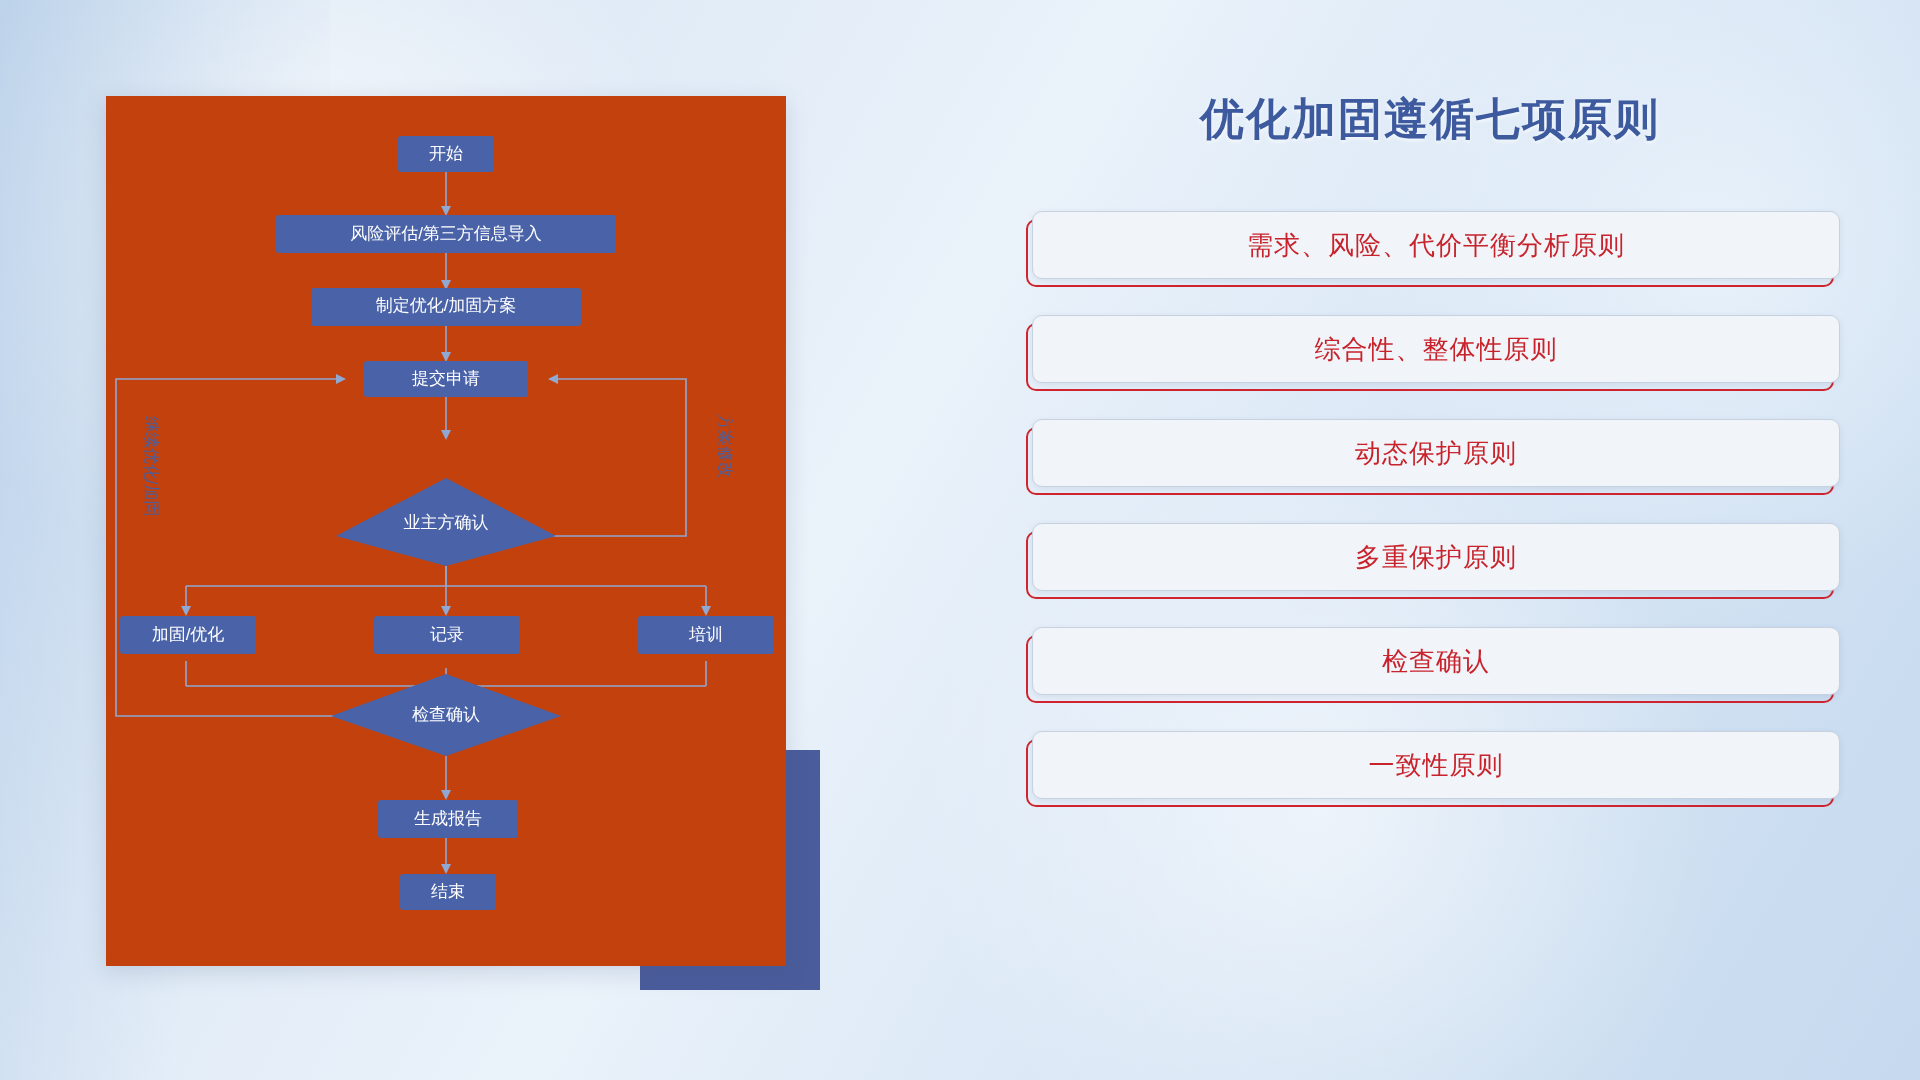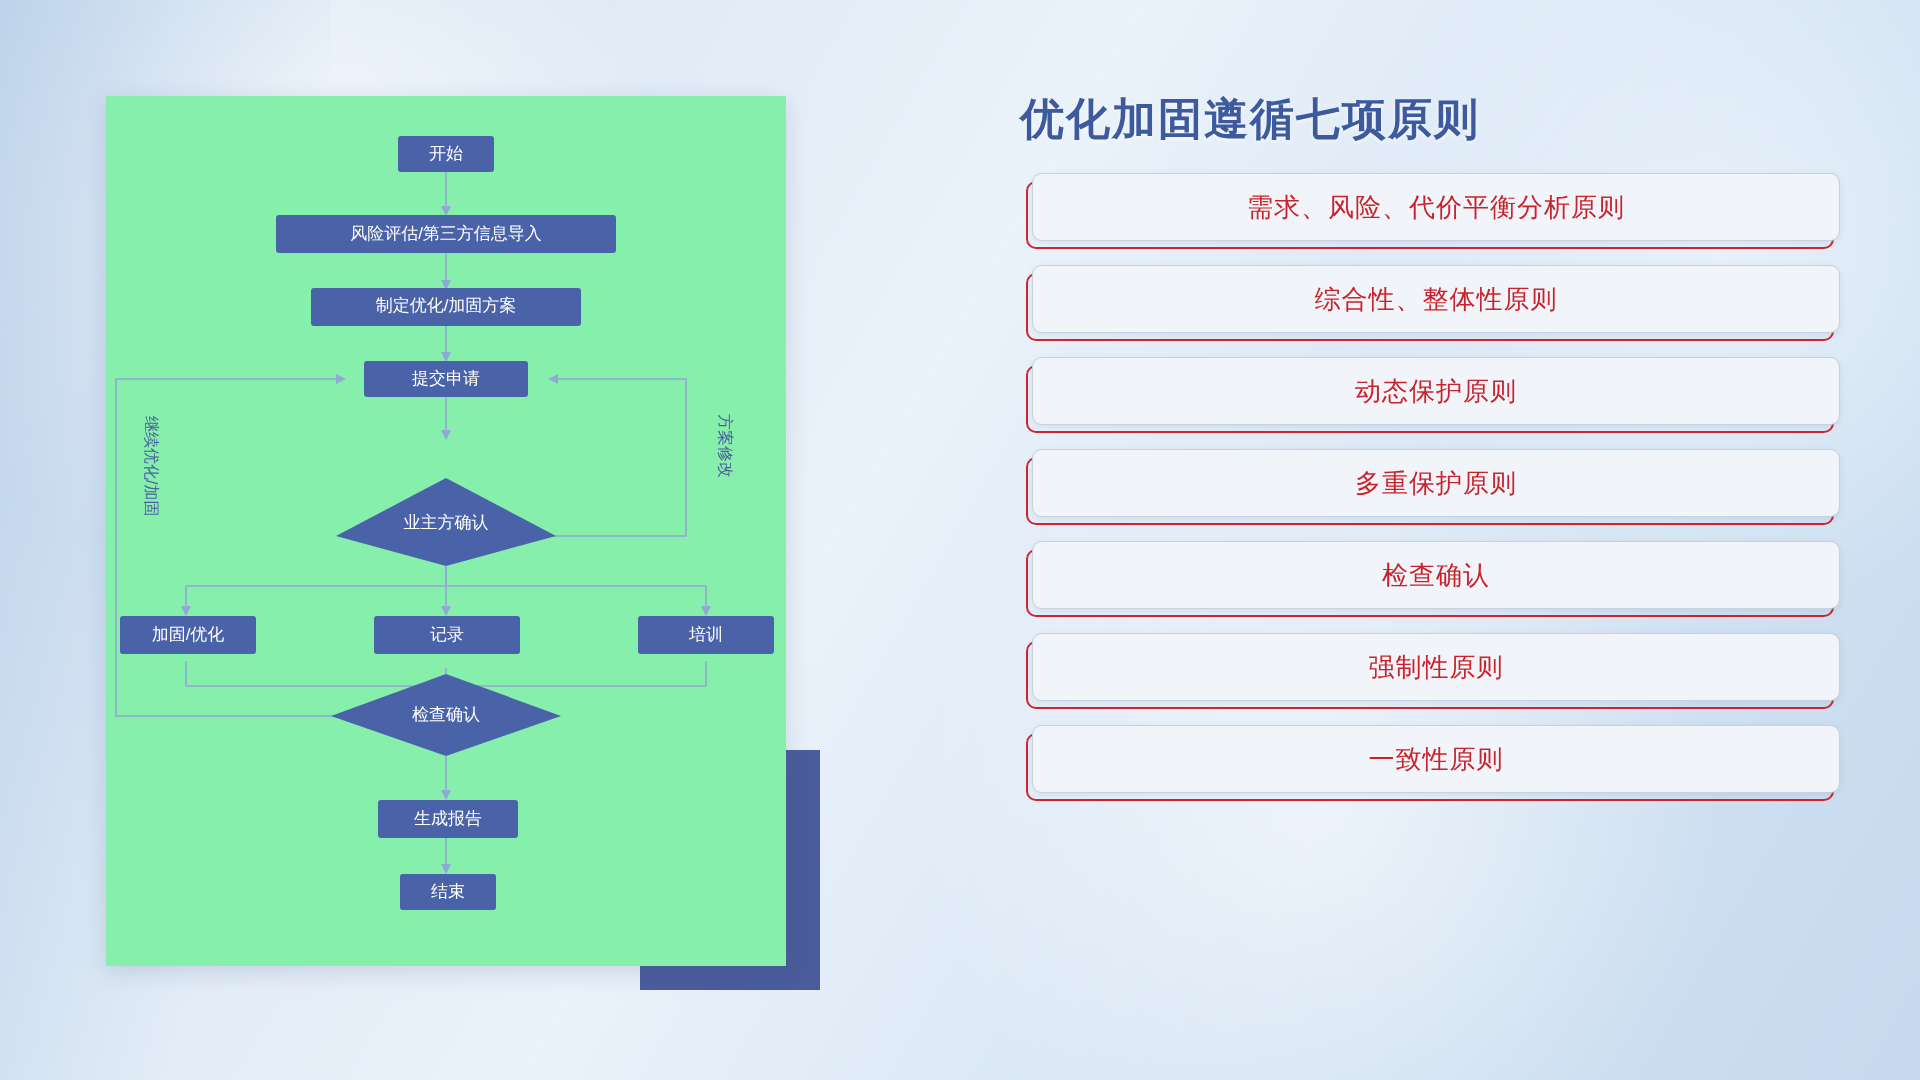--- a/index.html
+++ b/index.html
@@ -53,21 +53,21 @@
     height: 240px;
     background: #3d4f93;
     opacity: 0.92;
   }
   .flow-card {
     position: absolute;
     left: 106px;
     top: 96px;
     width: 680px;
     height: 870px;
-    background: #86efac;
+    background: #c2410c;
     box-shadow: 0 6px 22px rgba(60, 85, 130, 0.18);
   }
   .flow-svg {
     position: absolute;
     left: 0; top: 0;
     width: 680px;
     height: 870px;
   }
   .node-label {
     font-size: 17px;
@@ -87,28 +87,29 @@
     position: absolute;
     left: 1020px;
     top: 90px;
     width: 820px;
     height: 930px;
   }
   .right-title {
     font-size: 44px;
     font-weight: bold;
     color: #3d5a9e;
+    text-align: center;
     letter-spacing: 2px;
-    margin: 0 0 24px 0;
+    margin: 0 0 62px 0;
     text-shadow: 0 2px 4px rgba(255,255,255,0.7);
   }
   .principle-list {
     display: flex;
     flex-direction: column;
-    gap: 24px;
+    gap: 36px;
     padding: 0 6px;
   }
   .principle-item {
     position: relative;
     height: 68px;
   }
   .principle-item::before {
     content: "";
     position: absolute;
     left: 0;
@@ -250,19 +251,16 @@
     <div class="principle-item">
       <div class="principle-box">动态保护原则</div>
     </div>
     <div class="principle-item">
       <div class="principle-box">多重保护原则</div>
     </div>
     <div class="principle-item">
       <div class="principle-box">检查确认</div>
     </div>
     <div class="principle-item">
-      <div class="principle-box">强制性原则</div>
-    </div>
-    <div class="principle-item">
       <div class="principle-box">一致性原则</div>
     </div>
   </div>
 </div>
 
 </body></html>

